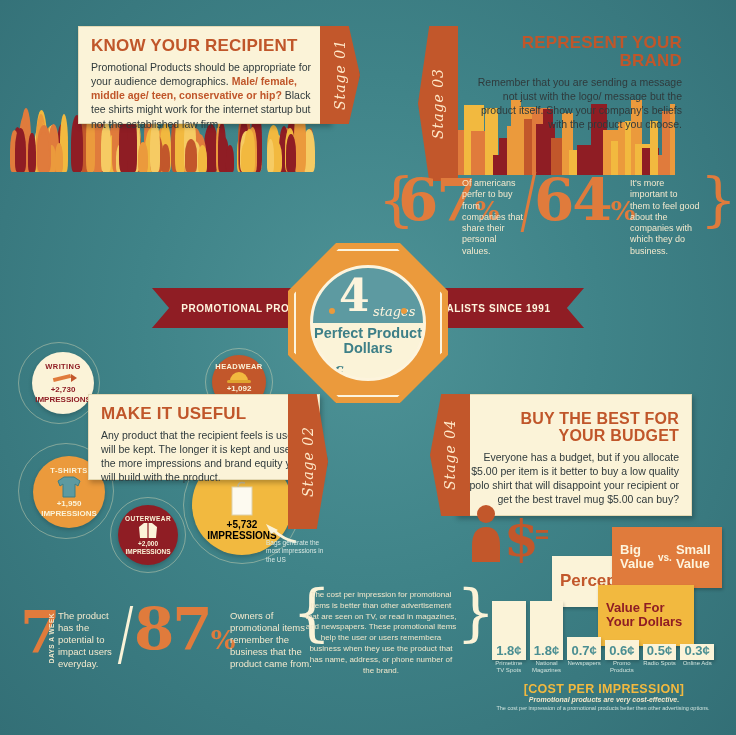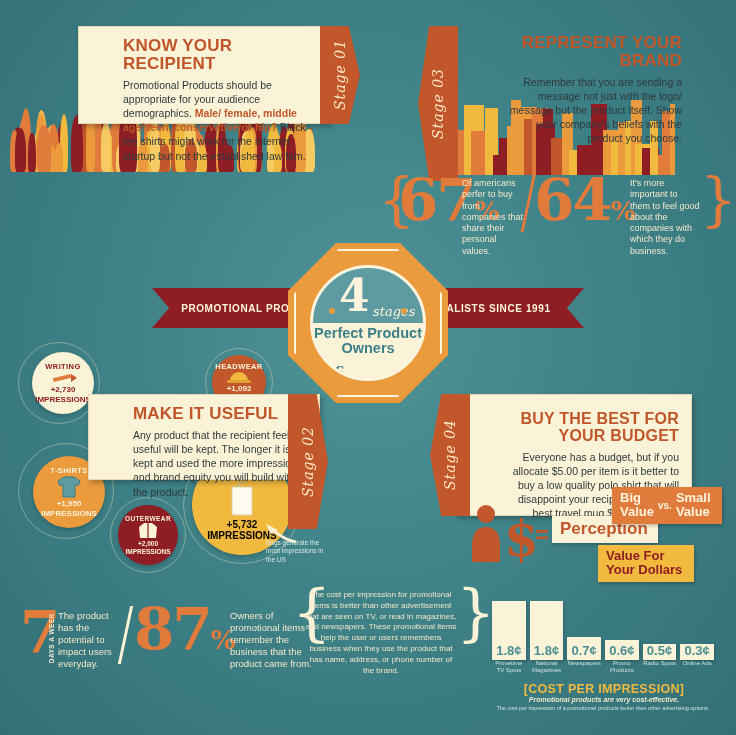--- a/index.html
+++ b/index.html
@@ -15,21 +15,21 @@
     background: radial-gradient(ellipse at 50% 45%, #4e9397 0%, #3f8388 45%, #336f76 100%);
   }
 
   
   .panel {
     position: absolute;
     background: #fbf3d8;
     border: 1px solid #e4d9b4;
     box-shadow: 2px 3px 5px rgba(0,0,0,0.25);
   }
-  .panel-inner { padding: 10px 12px; margin-left: 32px; }
+  .panel-inner { padding: 10px 12px; }
   .panel-title {
     color: #c0562a; font-weight: bold; letter-spacing: .2px;
     font-size: 17px; line-height: 1.05; margin-bottom: 5px;
   }
   .panel-body { color: #2f3a3c; font-size: 10.5px; line-height: 1.35; }
   .hl { color: #c0562a; font-weight: bold; }
 
   
   .stage-tab {
     position: absolute; width: 40px;
@@ -104,22 +104,22 @@
 
   
   .impcirc { position: absolute; border-radius: 50%; text-align: center;
              display: flex; flex-direction: column; align-items: center; justify-content: center;
              box-shadow: 0 2px 4px rgba(0,0,0,.2); }
   .impcirc .cat { font-size: 7.5px; font-weight: bold; letter-spacing: .4px; }
   .impcirc .val { font-size: 8px; font-weight: bold; line-height: 1.15; }
   .ring { position: absolute; border-radius: 50%; border: 1px solid rgba(240,230,190,.40); }
 
   
-  .tagbox { position: absolute; padding: 4px 8px; font-weight: bold; line-height: 1.1;
-            box-shadow: 1px 2px 3px rgba(0,0,0,.22); }
+  .tagbox { position: absolute; padding: 16px 8px; font-weight: bold; line-height: 1.1;
+            box-shadow: 1px 2px 3px rgba(0,0,0,.22); margin-top: 40px; }
   .tag-cream { background: #fbf3d8; color: #c2572b; }
   .tag-orange { background: #e07b3c; color: #fdf4dd; }
   .tag-yellow { background: #f2b93f; color: #8f1d24; }
 
   
   .bar { position: absolute; bottom: 0; background: #fbf3d8;
          box-shadow: 1px 2px 3px rgba(0,0,0,.2); }
   .bar .bval { position: absolute; left: 0; right: 0; bottom: 2px; text-align: center;
                color: #4a8e92; font-size: 13px; font-weight: bold; }
   .blabel { position: absolute; text-align: center; color: #cfe2dc; font-size: 6px; line-height: 1.2; }
@@ -325,21 +325,21 @@
   <div class="badge">
     <div class="oct"></div>
     <div class="oct-line"></div>
     <div class="badge-disc">
       <div class="b4">4</div>
       <div class="bstages">stages</div>
       <div class="bdot" style="left:16px;"></div>
       <div class="bdot" style="right:16px;"></div>
       <div class="bppc">
         <div>Perfect Product</div>
-        <div>Owners</div>
+        <div>Dollars</div>
       </div>
       <div class="blogo">imc</div>
     </div>
   </div>
 
   <div class="ring" style="left:18px;top:342px;width:82px;height:82px;"></div>
   <div class="impcirc" style="left:32px;top:352px;width:62px;height:62px;background:#fbf3d8;color:#8f1d24;">
     <div class="cat">WRITING</div>
     <svg width="30" height="14" viewBox="0 0 30 14">
       <rect x="5" y="5" width="18" height="4" fill="#e07b3c" transform="rotate(-14 14 7)"></rect>

